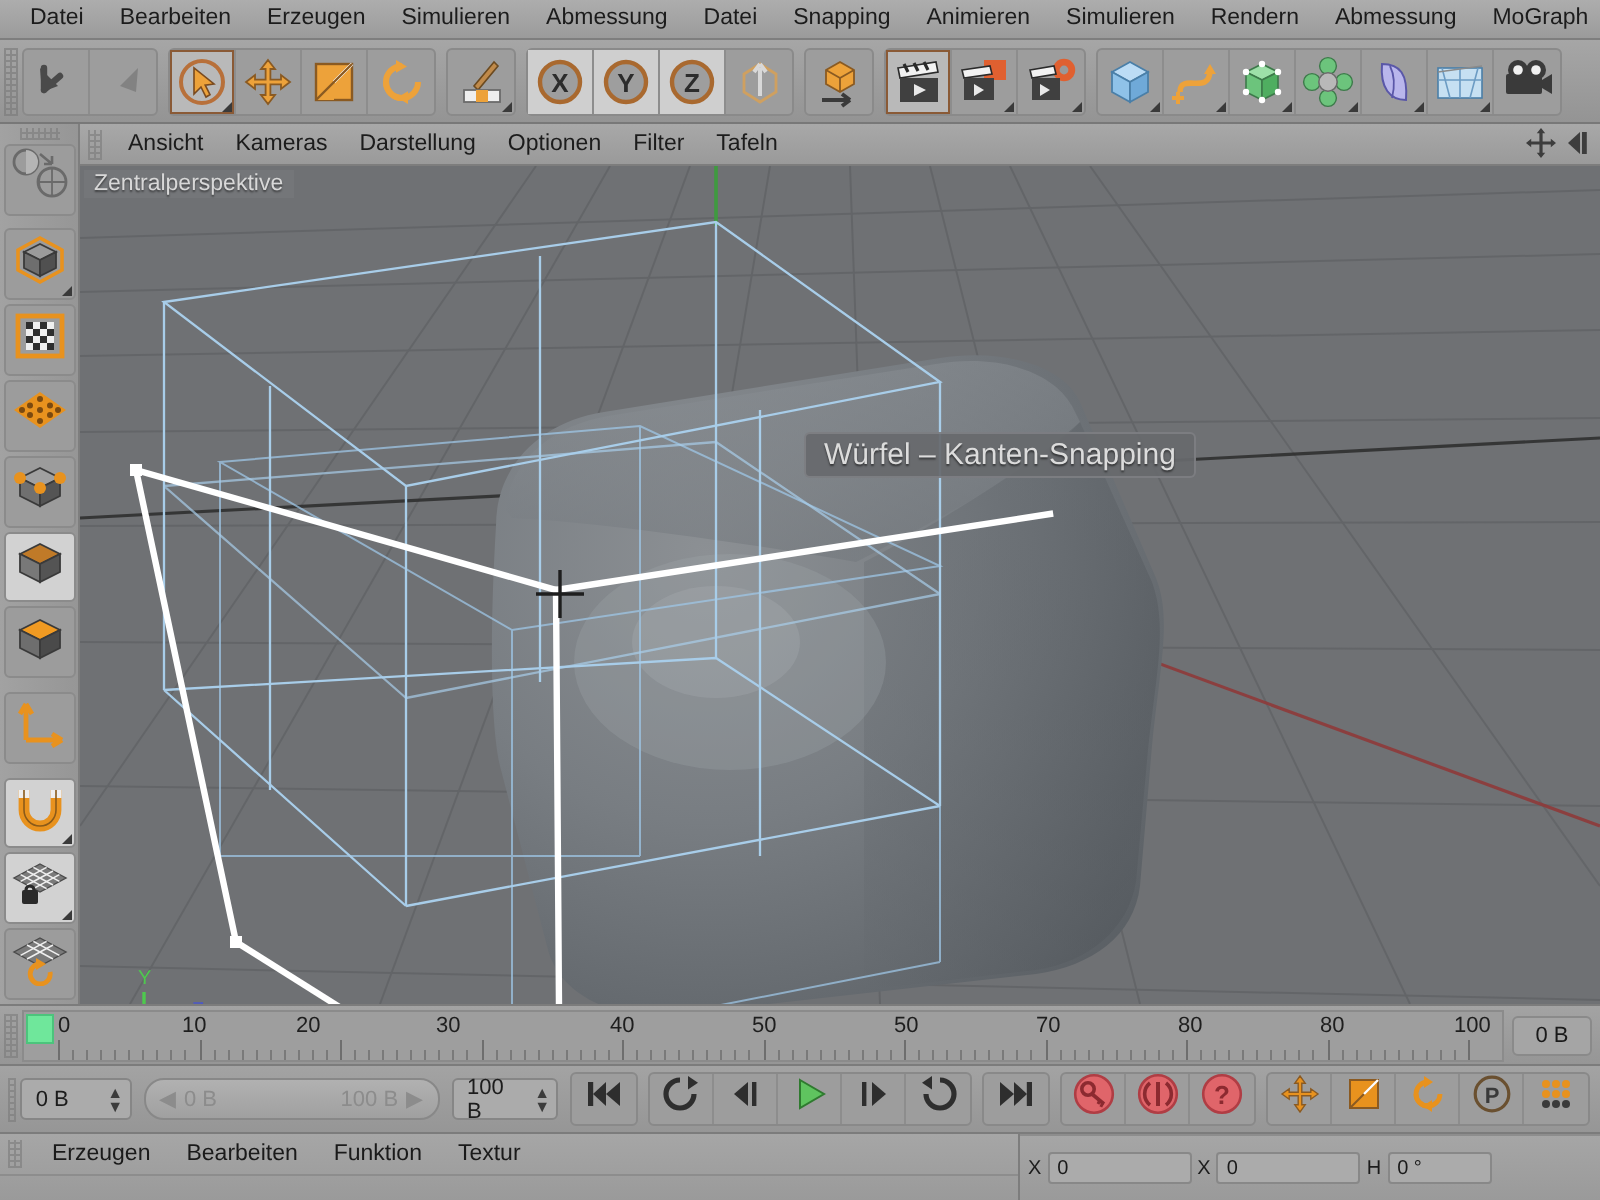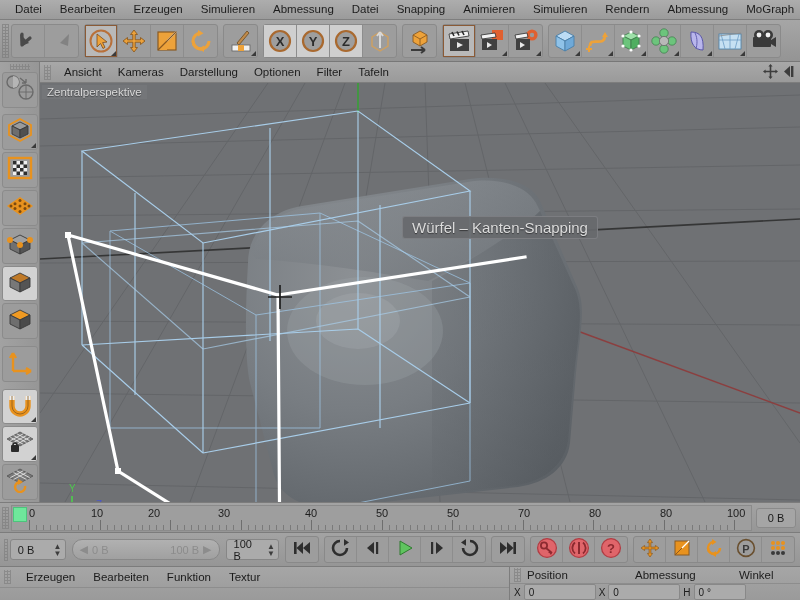--- a/index.html
+++ b/index.html
@@ -1019,26 +1019,20 @@
         <div class="pgrip"></div>
         <div class="pm">Erzeugen</div>
         <div class="pm">Bearbeiten</div>
         <div class="pm">Funktion</div>
         <div class="pm">Textur</div>
       </div>
       <div class="prow"></div>
     </div>
 
     <div class="panel" style="width:291px;border-left:1px solid #7d7d7d">
-      <div class="phead coordhead">
-        <div class="pgrip"></div>
-        <div class="ch" style="width:108px">Position</div>
-        <div class="ch" style="width:104px">Abmessung</div>
-        <div class="ch">Winkel</div>
-      </div>
       <div class="prow">
         <span class="axlbl">X</span>
         <div class="axfield" style="width:72px">
           <span>0</span>
         </div>
         <span class="axlbl">X</span>
         <div class="axfield" style="width:72px">
           <span>0</span>
         </div>
         <span class="axlbl">H</span>

